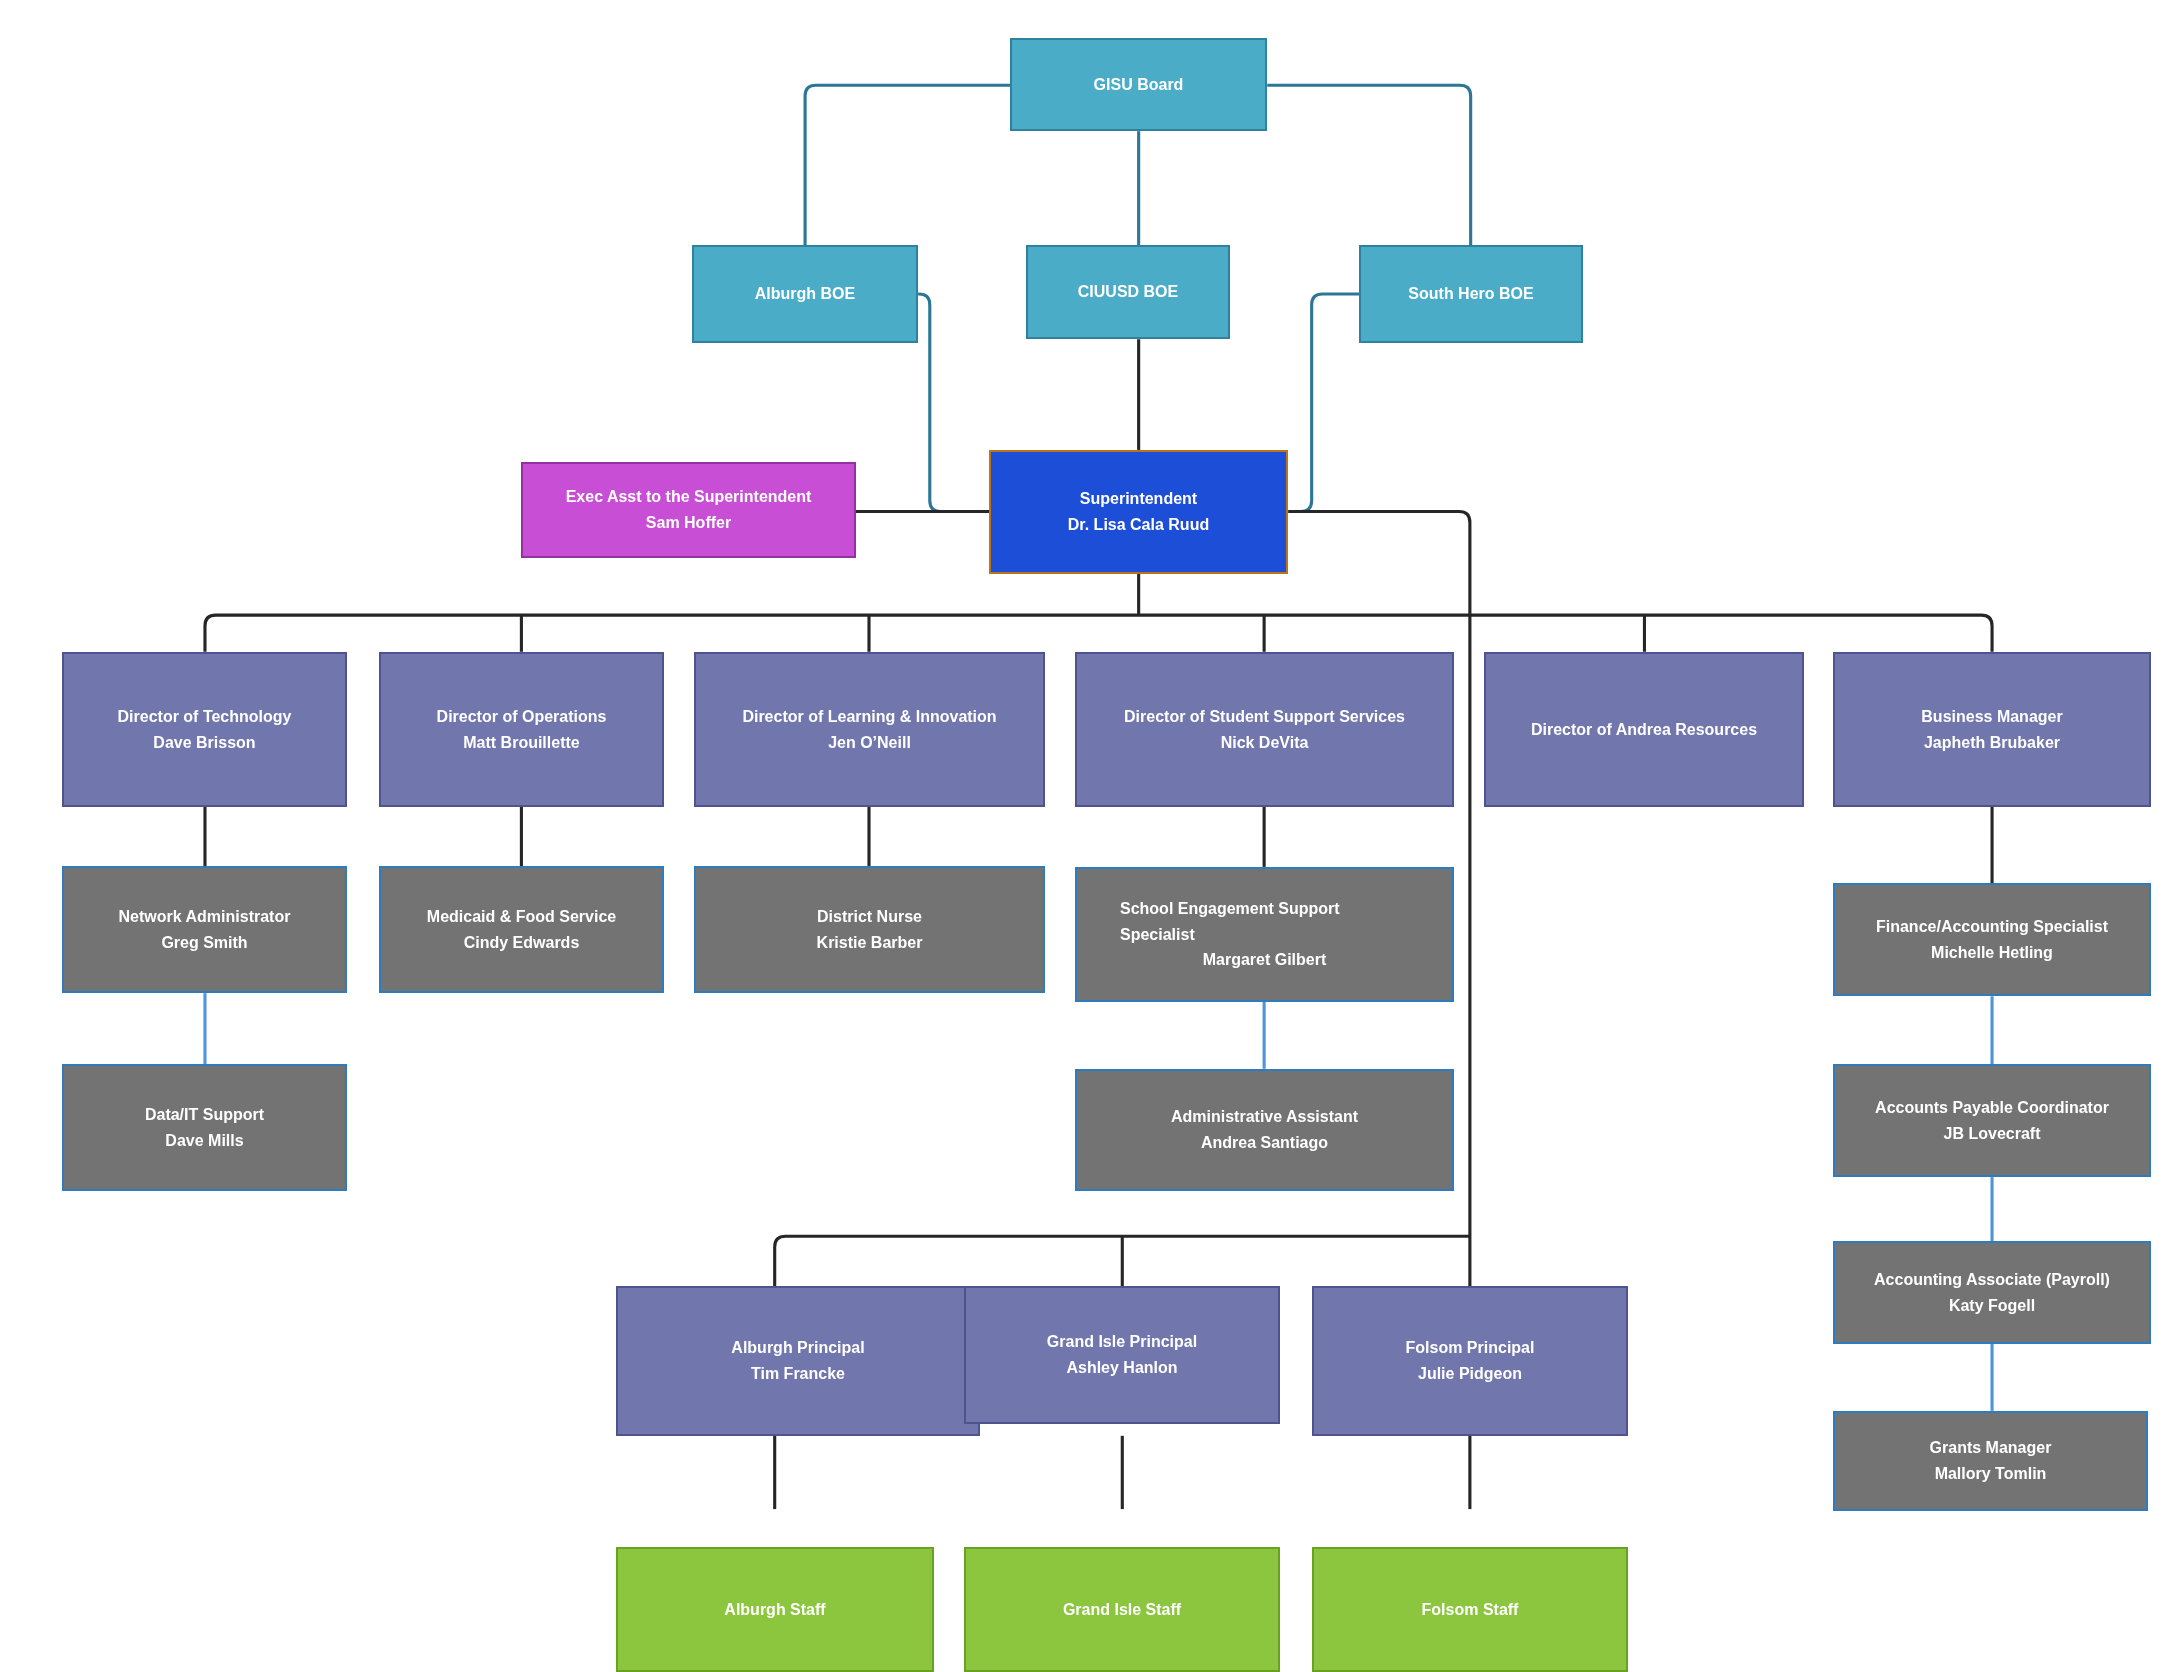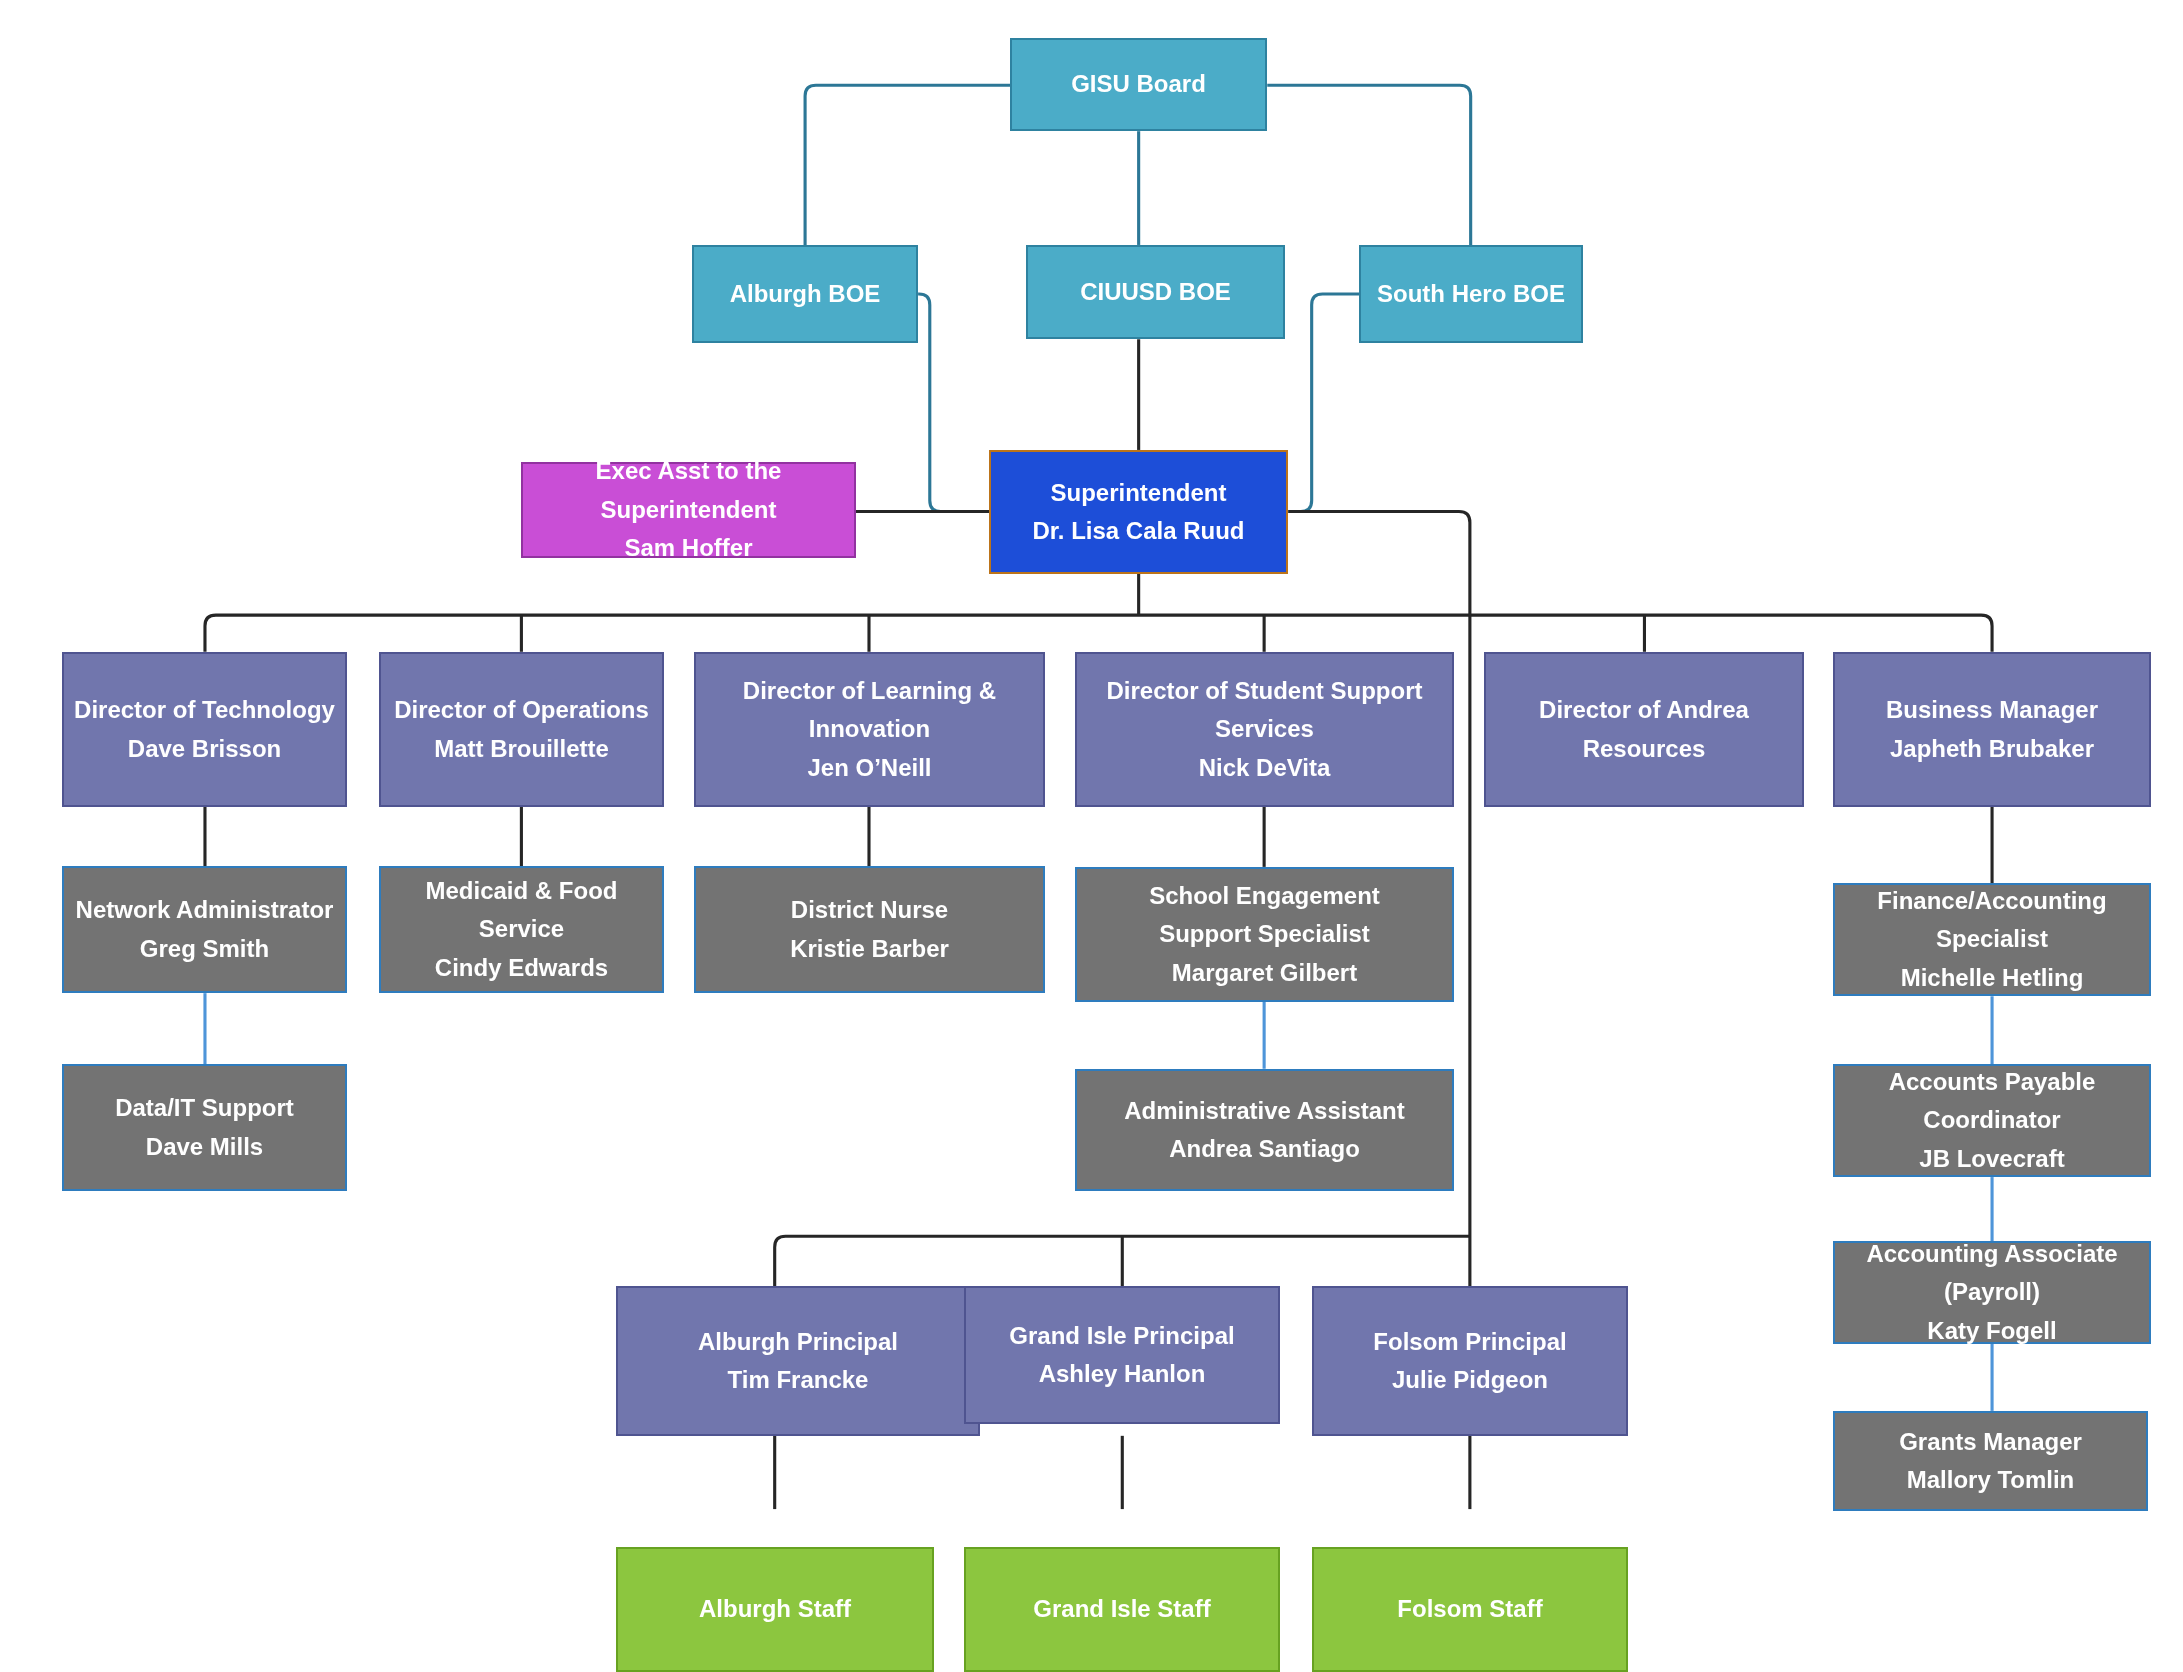--- a/index.html
+++ b/index.html
@@ -7,22 +7,21 @@
   .canvas { position: relative; width: 2183px; height: 1673px; background: #ffffff; overflow: hidden; }
   .connector-layer { position: absolute; left: 0; top: 0; width: 2183px; height: 1673px; }
   .connector-layer path { fill: none; stroke-width: 4; }
   .line-teal { stroke: #2C7796; }
   .line-dark { stroke: #262626; }
   .line-blue { stroke: #4E95D9; }
   .node {
     position: absolute;
     display: flex; flex-direction: column;
     align-items: center; justify-content: center;
-    text-align: center;
-    color: #ffffff; font-weight: bold; font-size: 24px; line-height: 1.6;
+    color: #ffffff; font-weight: bold; font-size: 16px; line-height: 1.6;
     padding: 0 7.8px;
   }
   .teal    { background: #4BACC8; border: 2.3px solid #2E82A0; }
   .orange  { background: #1d4ed8; border: 2.3px solid #BC741A; }
   .magenta { background: #C94ED6; border: 2.3px solid #9232A0; }
   .slate   { background: #7176AD; border: 2.3px solid #4F5490; }
   .blue    { background: #737373; border: 2.3px solid #2E7CBE; }
   .green   { background: #8CC63F; border: 2.3px solid #67A221; margin-top: 38px; }
   .pad-lg  { padding: 3px 43px; }
 </style>
@@ -66,21 +65,21 @@
     <path class="line-blue" d="M 2556 1724 L 2556 1810"></path>
   </svg>
 
   <div class="node teal" style="left:1010px;top:38px;width:257px;height:93px">
     <div>GISU Board</div>
   </div>
 
   <div class="node teal" style="left:692px;top:245px;width:226px;height:98px">
     <div>Alburgh BOE</div>
   </div>
-  <div class="node teal" style="left:1026px;top:245px;width:259px;height:94px">
+  <div class="node teal" style="left:1026px;top:245px;width:204px;height:94px">
     <div>CIUUSD BOE</div>
   </div>
   <div class="node teal" style="left:1359px;top:245px;width:224px;height:98px">
     <div>South Hero BOE</div>
   </div>
 
   <div class="node magenta" style="left:521px;top:462px;width:335px;height:96px">
     <div>Exec Asst to the Superintendent</div>
     <div>Sam Hoffer</div>
   </div>

